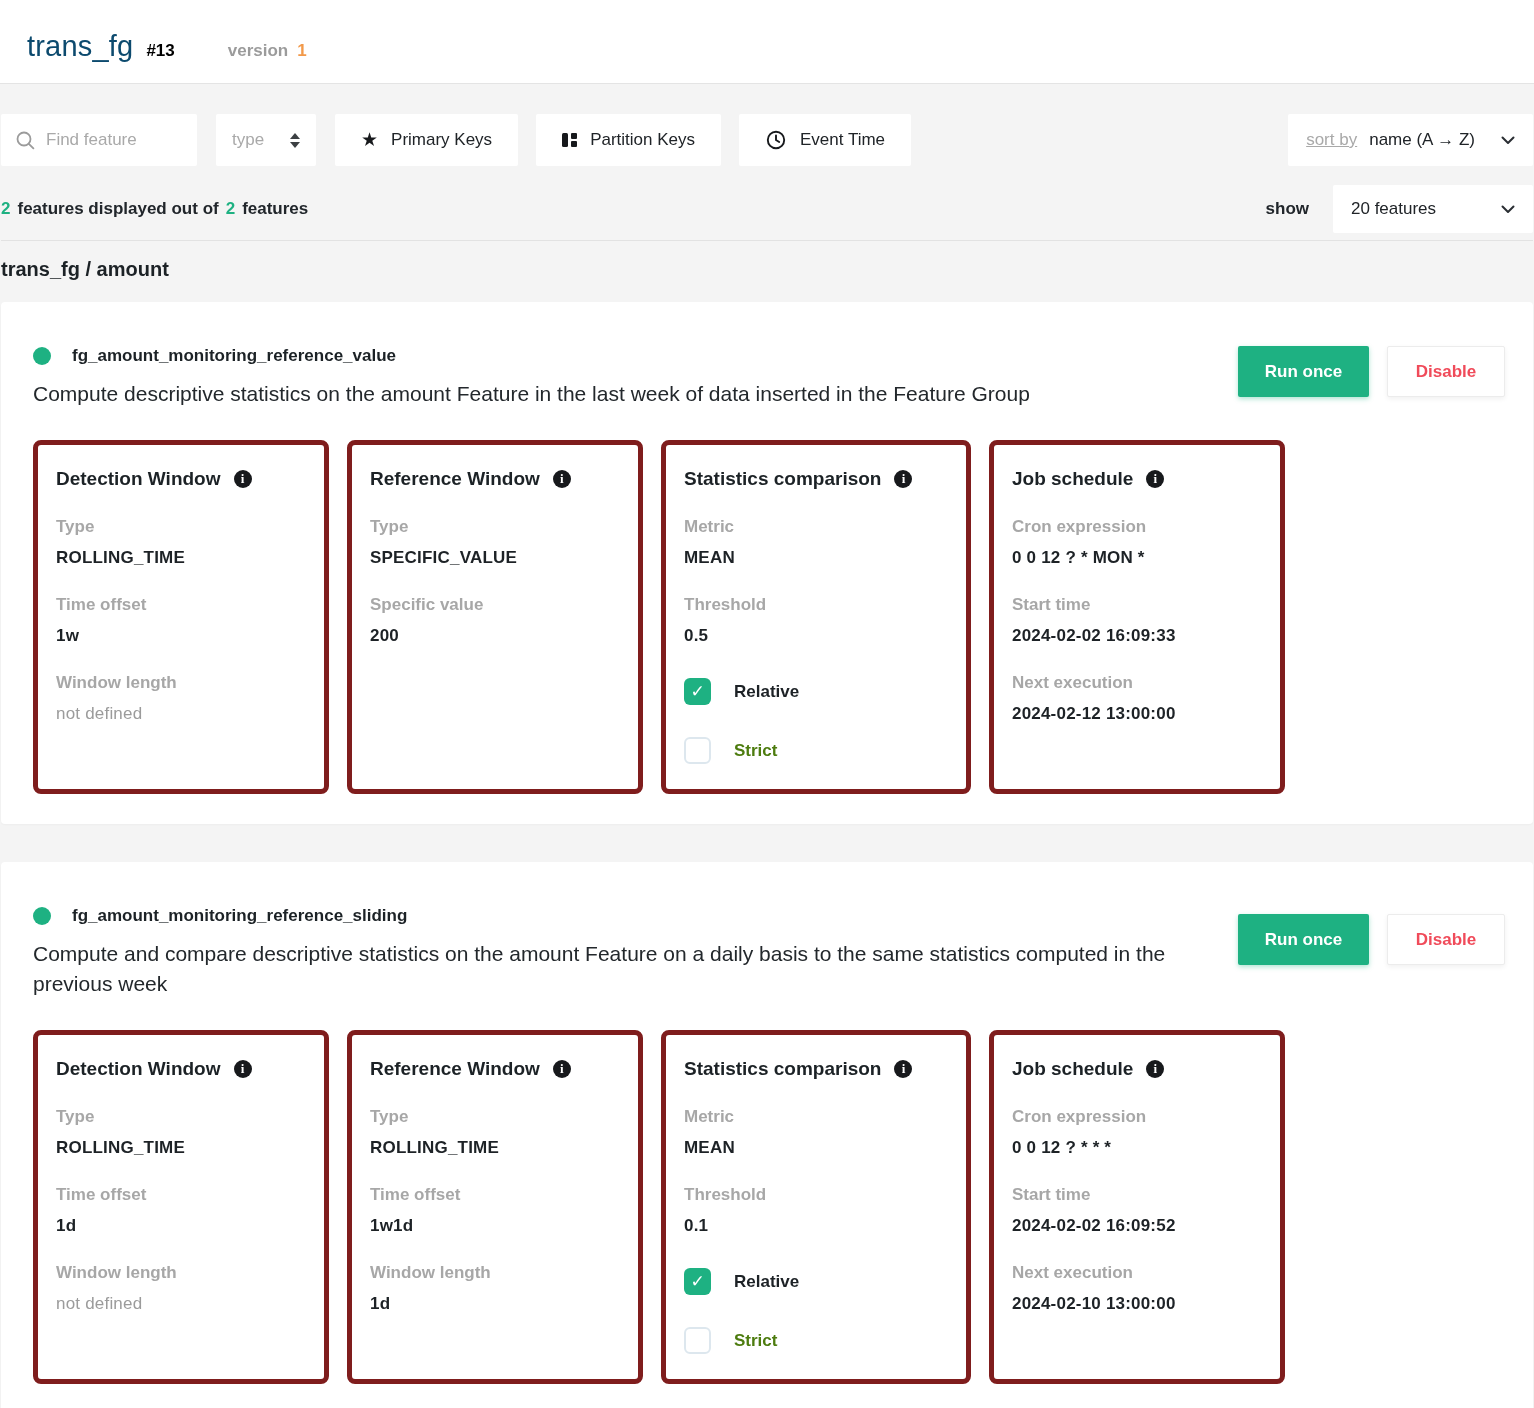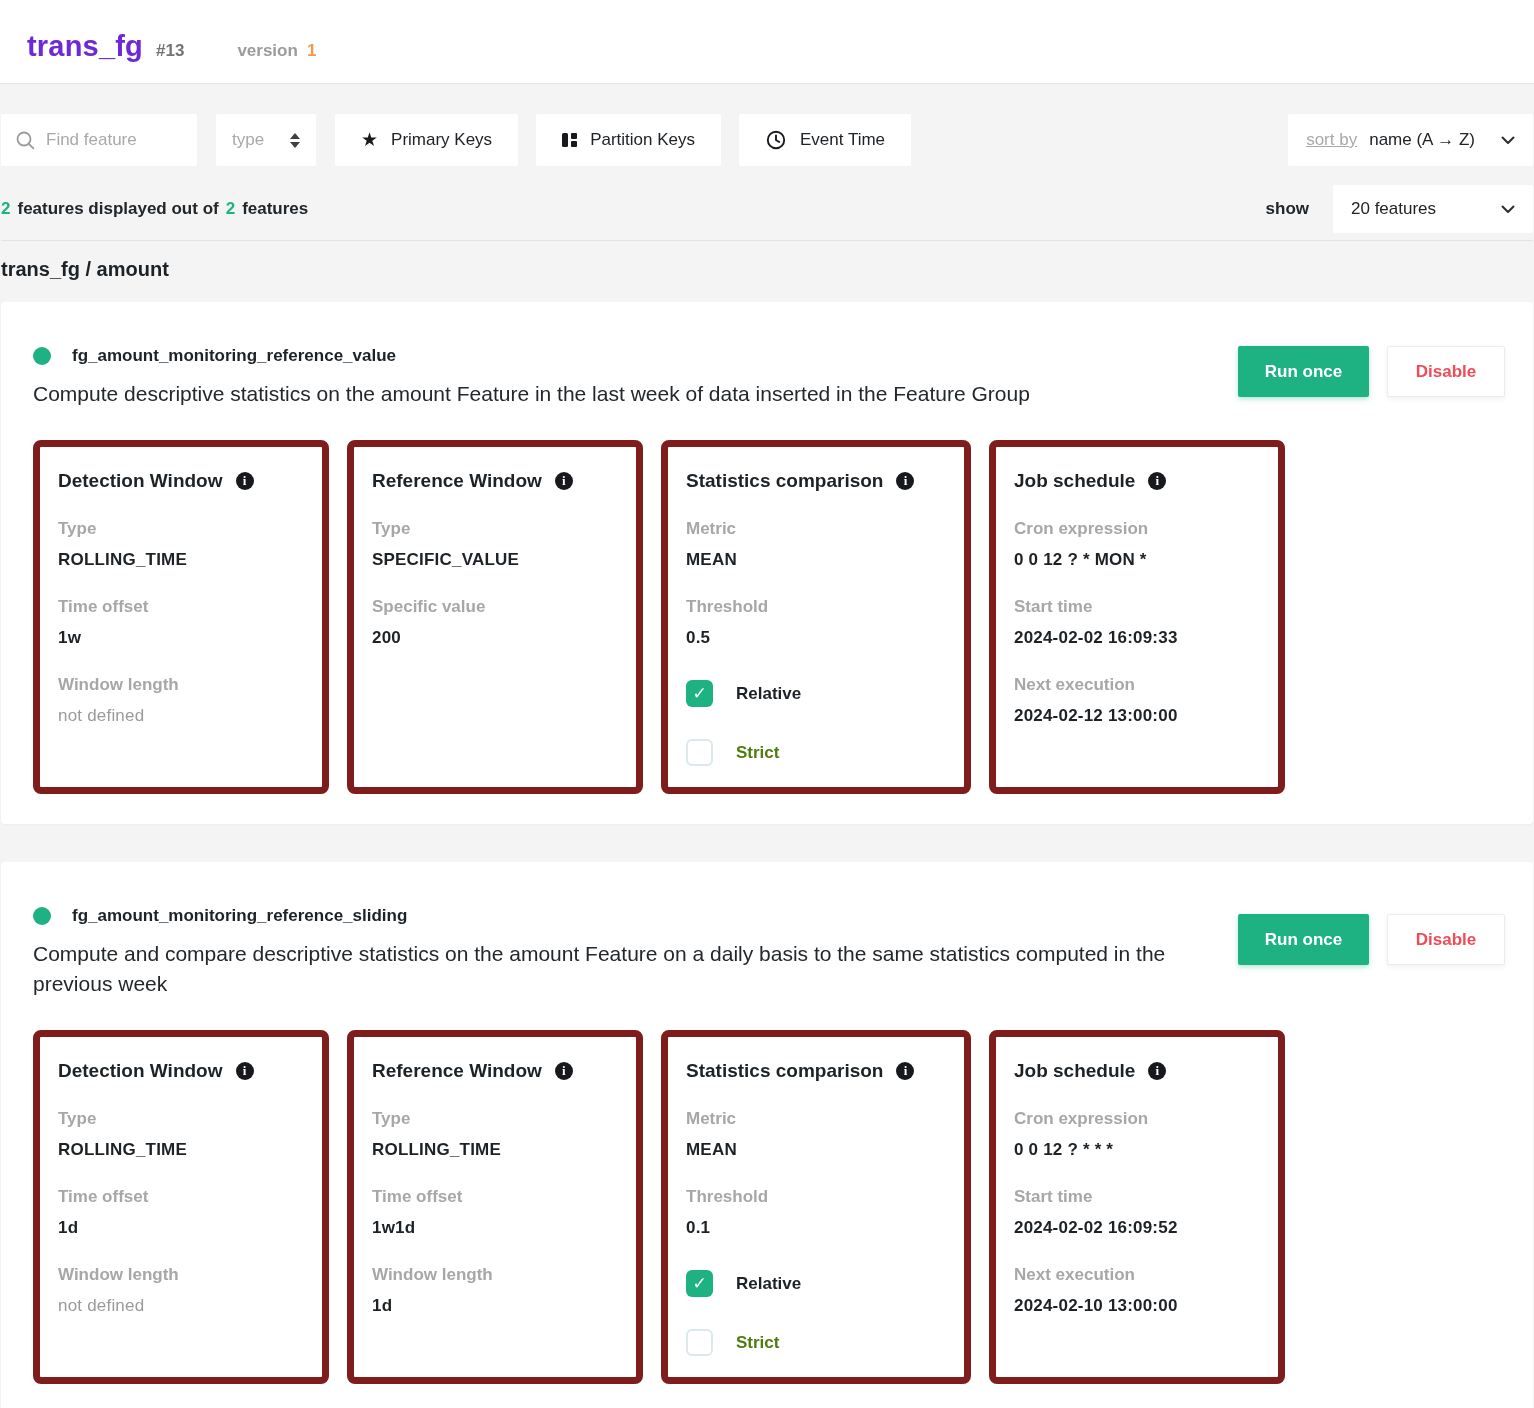--- a/index.html
+++ b/index.html
@@ -13,22 +13,22 @@
 
   
   .app-header {
     background:#ffffff;
     height:84px;
     border-bottom:1px solid #e4e4e4;
     display:flex;
     align-items:baseline;
     padding:30px 27px 0 27px;
   }
-  .app-title { font-size:29px; font-weight:bold; color:#6d28d9; letter-spacing:0.2px; }
-  .app-tag { font-size:17px; font-weight:bold; color:#737373; margin-left:13px; }
+  .app-title { font-size:29px; font-weight:normal; color:#0c4a6e; letter-spacing:0.2px; }
+  .app-tag { font-size:17px; font-weight:bold; color:#000000; margin-left:13px; }
   .version-label { font-size:17px; font-weight:bold; color:#9b9b9b; margin-left:53px; }
   .version-value { font-size:17px; font-weight:bold; color:#f2994a; margin-left:9px; }
 
   .page { padding:0 1px; }
 
   
   .toolbar { display:flex; align-items:center; margin-top:30px; height:52px; }
   .tb-box {
     background:#ffffff; height:52px; display:flex; align-items:center;
     border-radius:2px;
@@ -91,21 +91,21 @@
 
   .card-actions { position:absolute; top:44px; right:28px; display:flex; gap:18px; }
   .feature-card.second .card-actions { top:52px; }
   .btn { height:51px; font-size:17px; font-weight:bold; border-radius:2px; cursor:pointer; border:none;
          font-family:"Liberation Sans","DejaVu Sans",sans-serif; }
   .btn-run { width:131px; background:#1eb182; color:#ffffff; box-shadow:0 2px 5px rgba(30,177,130,0.35); }
   .btn-disable { width:118px; background:#ffffff; color:#f04b5a; border:1px solid #ececec; box-shadow:0 2px 5px rgba(0,0,0,0.06); }
 
   .panel-row { display:flex; gap:18px; margin-top:31px; }
   .panel {
-    border:7px solid #7f1d1d; border-radius:8px; background:#ffffff;
+    border:5px solid #7f1d1d; border-radius:8px; background:#ffffff;
     height:354px; padding:23px 18px; flex:0 0 auto;
   }
   .panel.w1 { width:296px; } .panel.w3 { width:310px; }
   .panel-title-row { display:flex; align-items:center; gap:13px; }
   .panel-title { font-size:19px; font-weight:bold; color:#1c2226; }
   .info-icon {
     width:18px; height:18px; border-radius:50%; background:#17191c; color:#ffffff;
     font-family:"Liberation Serif","DejaVu Serif",serif;
     font-size:13px; font-weight:bold; display:flex; align-items:center; justify-content:center;
     cursor:pointer; flex:0 0 auto;

